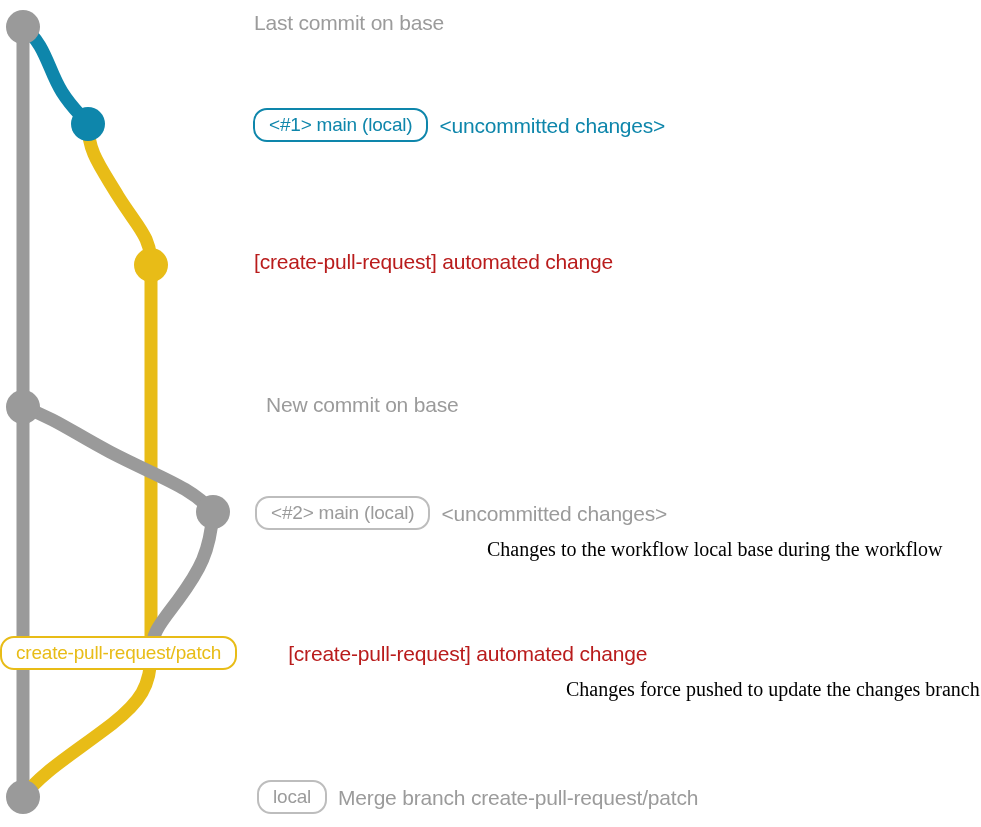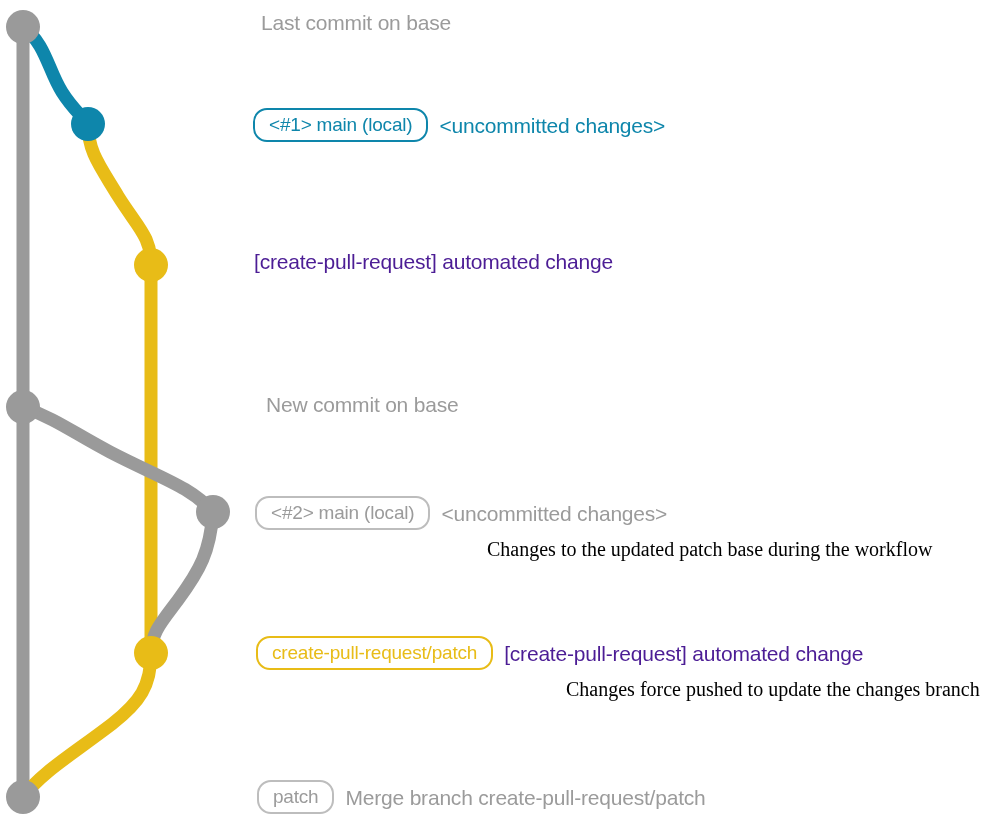--- a/index.html
+++ b/index.html
@@ -65,21 +65,21 @@
   .ref.gray   { border-color: #bdbdbd; color: #9b9b9b; }
 
   
   .subject {
     font-size: 21px;
     line-height: 1;
     letter-spacing: -0.2px;
     color: #9b9b9b;
   }
   .subject.teal   { color: #0e86ab; }
-  .subject.yellow { color: #4c1d95; }
+  .subject.yellow { color: #b91c1c; }
   .subject.gray   { color: #9b9b9b; }
 
   
   .desc {
     font-family: "Liberation Serif", serif;
     font-size: 20px;
     line-height: 1;
     color: #000000;
     margin-top: 9px;
     white-space: nowrap;
@@ -112,21 +112,21 @@
   <circle cx="151" cy="265" r="17" fill="#e8bc17"></circle>
   <circle cx="23" cy="407" r="17" fill="#9a9a9a"></circle>
   <circle cx="213" cy="512" r="17" fill="#9a9a9a"></circle>
   <circle cx="151" cy="653" r="17" fill="#e8bc17"></circle>
   <circle cx="23" cy="797" r="17" fill="#9a9a9a"></circle>
 </svg>
 
 <div class="rows">
 
   <div class="row header-row" style="top:12px;">
-    <div class="row-line" style="padding-left:254px;margin-left:7px;">
+    <div class="row-line" style="padding-left:254px;">
       <span class="subject gray">Last commit on base</span>
     </div>
   </div>
 
   <div class="row" style="top:108px;">
     <div class="row-line" style="padding-left:253px;">
       <span class="ref teal">&lt;#1&gt; main (local)</span>
       <span class="subject teal">&lt;uncommitted changes&gt;</span>
     </div>
   </div>
@@ -141,31 +141,31 @@
     <div class="row-line" style="padding-left:254px;">
       <span class="subject gray">New commit on base</span>
     </div>
   </div>
 
   <div class="row" style="top:496px;">
     <div class="row-line" style="padding-left:255px;">
       <span class="ref gray">&lt;#2&gt; main (local)</span>
       <span class="subject gray">&lt;uncommitted changes&gt;</span>
     </div>
-    <div class="desc" style="padding-left:487px;">Changes to the updated patch base during the workflow</div>
+    <div class="desc" style="padding-left:487px;">Changes to the workflow local base during the workflow</div>
   </div>
 
   <div class="row" style="top:636px;">
-    <div class="row-line" style="padding-left:256px;">
+    <div class="row-line" style="gap:40px;">
       <span class="ref yellow">create-pull-request/patch</span>
       <span class="subject yellow">[create-pull-request] automated change</span>
     </div>
     <div class="desc" style="padding-left:566px;">Changes force pushed to update the changes branch</div>
   </div>
 
   <div class="row" style="top:780px;">
     <div class="row-line" style="padding-left:257px;">
-      <span class="ref gray">patch</span>
+      <span class="ref gray">local</span>
       <span class="subject gray">Merge branch create-pull-request/patch</span>
     </div>
   </div>
 
 </div>
 
 </body></html>

